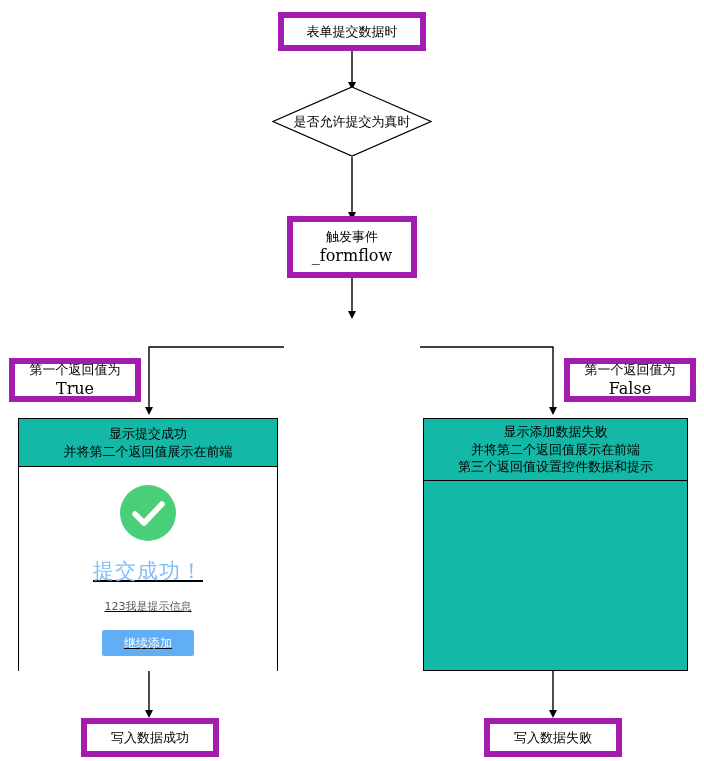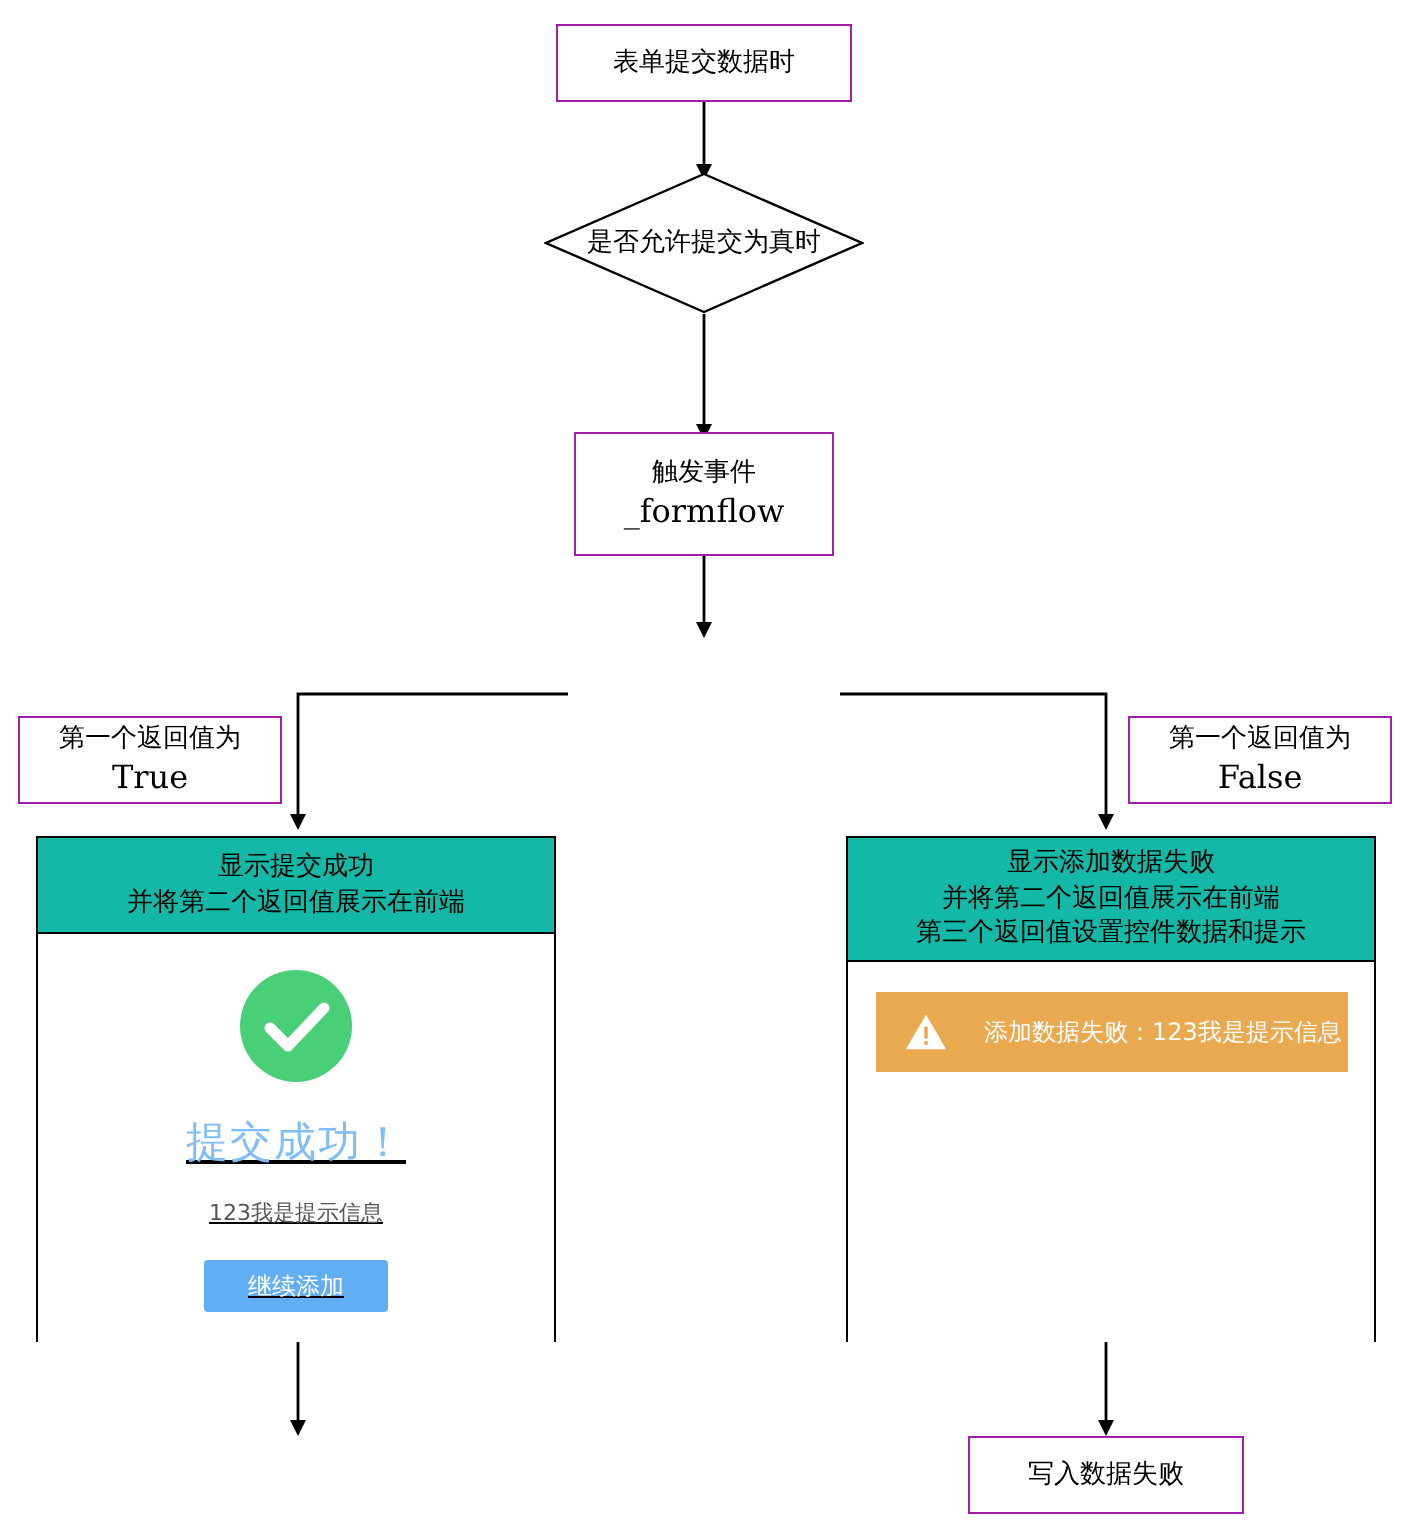--- a/index.html
+++ b/index.html
@@ -6,21 +6,21 @@
   body{
     font-family:"DejaVu Sans","Liberation Sans",sans-serif;
     width:704px;height:761px;position:relative;overflow:hidden;
     -webkit-font-smoothing:antialiased;
   }
   #canvas{position:absolute;left:0;top:0;width:704px;height:761px;}
 
   
   .node{
     position:absolute;box-sizing:border-box;
-    border:1px solid #a21caf;background:#fff;
+    border:6px solid #a21caf;background:#fff;
     display:flex;flex-direction:column;align-items:center;justify-content:center;
     text-align:center;color:#000;line-height:1.32;
   }
   .node .ln{display:block;white-space:nowrap;}
   .cjk{font-size:13px;}
   .lat{font-family:"DejaVu Serif","Liberation Serif",serif;font-size:16px;}
 
   
   .diamond-wrap{position:absolute;}
   .diamond-wrap svg{position:absolute;left:0;top:0;}
@@ -142,30 +142,23 @@
       <button class="succ-btn">继续添加</button>
     </div>
   </div>
 
   <div class="panel" style="left:423px;top:418px;width:265px;height:253px;">
     <div class="panel-head" style="height:62px;">
       <span class="ln cjk">显示添加数据失败</span>
       <span class="ln cjk">并将第二个返回值展示在前端</span>
       <span class="ln cjk">第三个返回值设置控件数据和提示</span>
     </div>
-    <div class="panel-body" style="height:190px;">
-      <div class="alert">
-        <svg class="warn" viewBox="0 0 24 24">
-          <path d="M12,2.6 L23,21.4 L1,21.4 Z" fill="#ffffff"></path>
-          <rect x="11.05" y="9" width="1.9" height="6.6" fill="#E8A951"></rect>
-          <rect x="11.05" y="17" width="1.9" height="2" fill="#E8A951"></rect>
-        </svg>
-        <span class="alert-text">添加数据失败：123我是提示信息</span>
-      </div>
-    </div>
   </div>
 
+  <div class="node" style="left:81px;top:718px;width:138px;height:39px;">
+    <span class="ln cjk">写入数据成功</span>
+  </div>
 
   <div class="node" style="left:484px;top:718px;width:138px;height:39px;">
     <span class="ln cjk">写入数据失败</span>
   </div>
 
 </div>
 
 </body></html>

